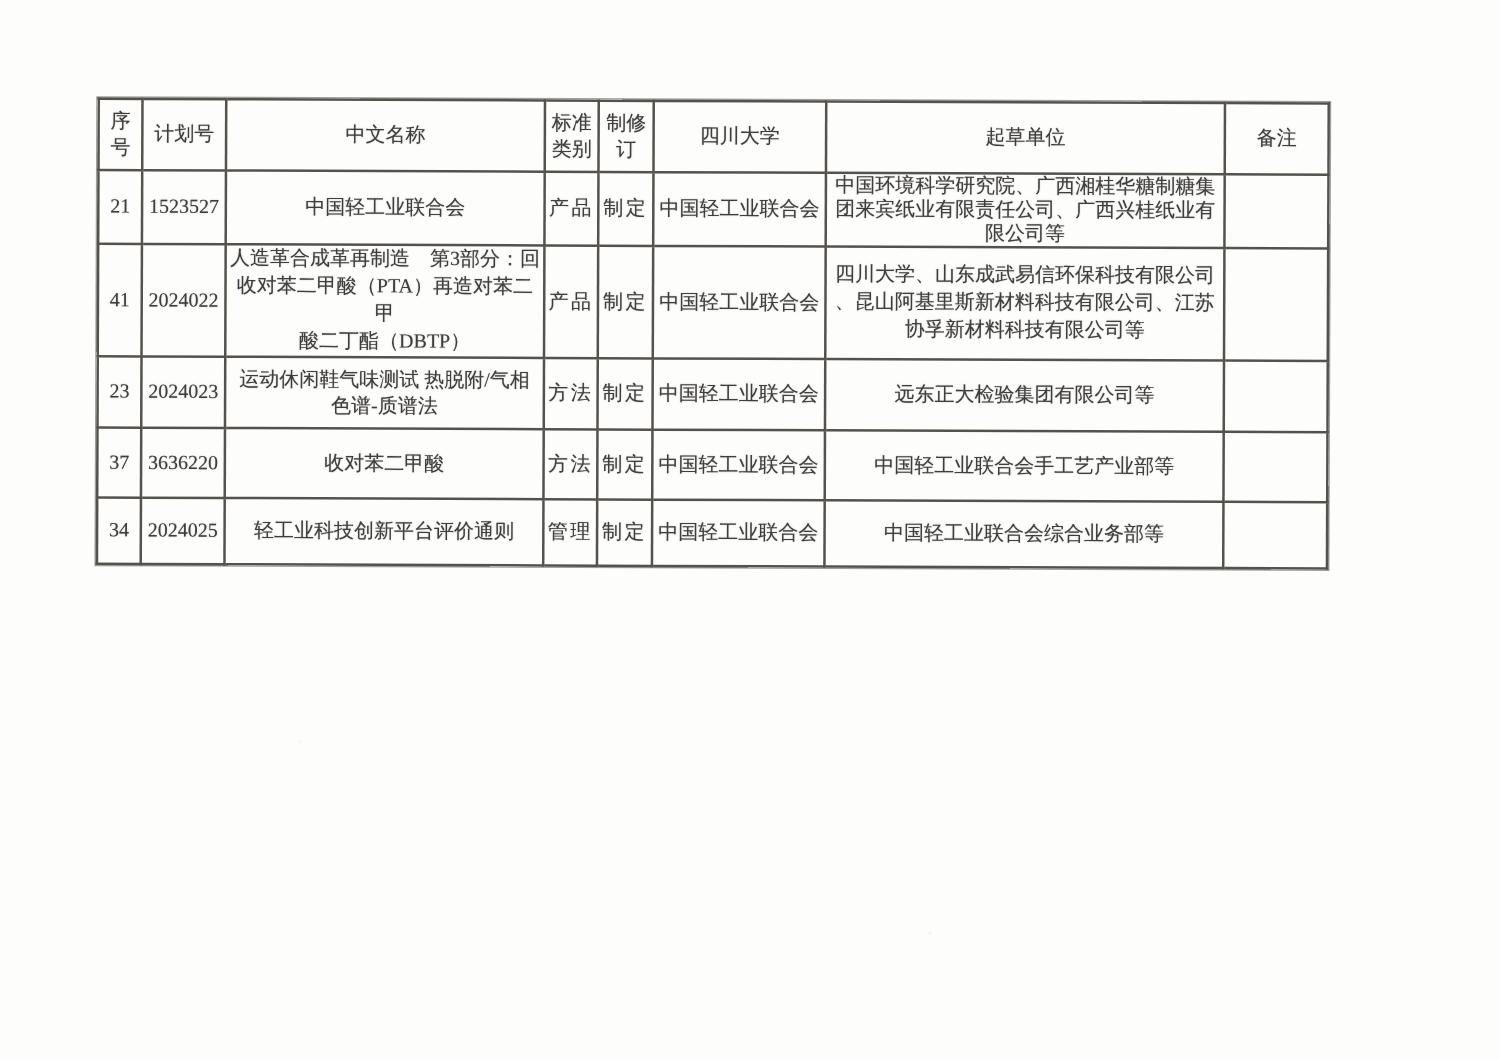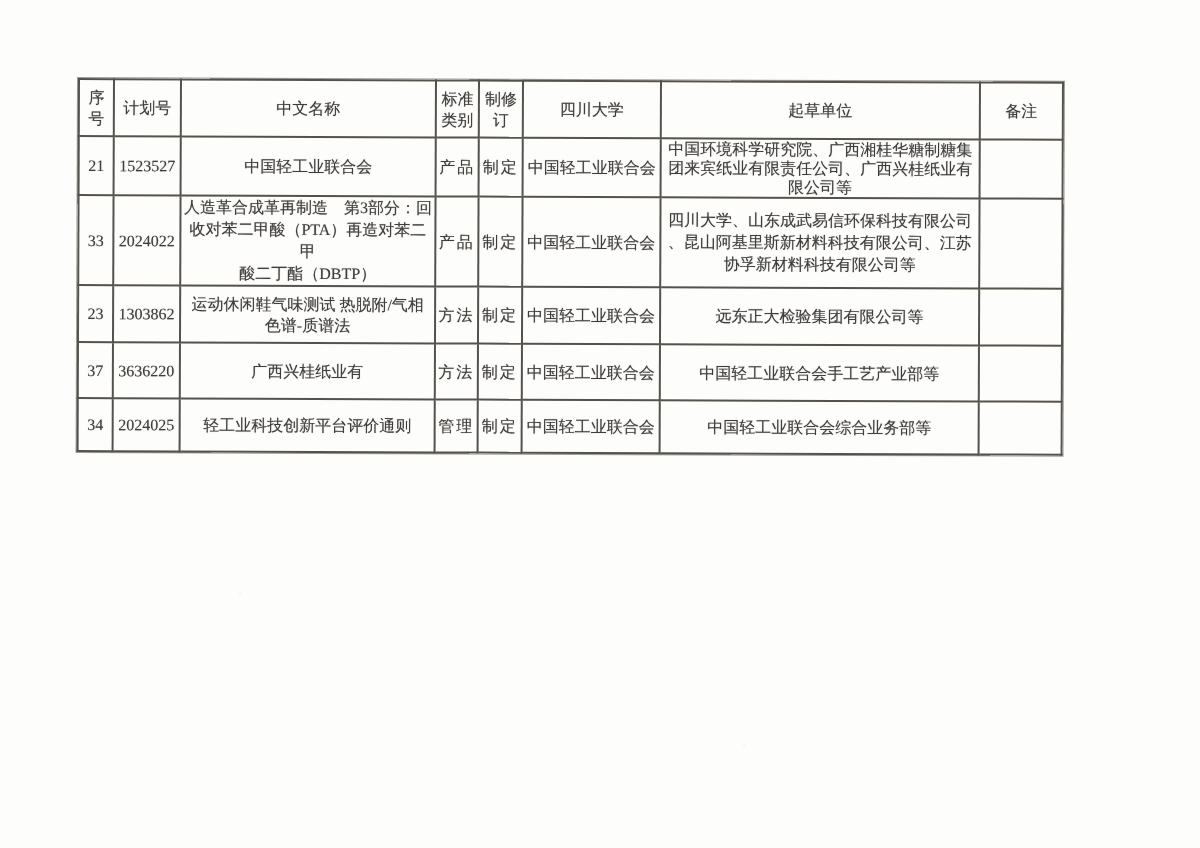--- a/index.html
+++ b/index.html
@@ -116,48 +116,48 @@
           <td class="cell-name">中国轻工业联合会</td>
           <td class="cell-cat">产品</td>
           <td class="cell-rev">制定</td>
           <td class="cell-unit">中国轻工业联合会</td>
           <td class="cell-draft">中国环境科学研究院、广西湘桂华糖制糖集
 团来宾纸业有限责任公司、广西兴桂纸业有
 限公司等</td>
           <td class="cell-remarks"></td>
         </tr>
         <tr class="row-22">
-          <td class="cell-seq">33</td>
+          <td class="cell-seq">41</td>
           <td class="cell-plan">2024022</td>
           <td class="cell-name">人造革合成革再制造　第3部分：回
 收对苯二甲酸（PTA）再造对苯二甲
 酸二丁酯（DBTP）</td>
           <td class="cell-cat">产品</td>
           <td class="cell-rev">制定</td>
           <td class="cell-unit">中国轻工业联合会</td>
           <td class="cell-draft">四川大学、山东成武易信环保科技有限公司
 、昆山阿基里斯新材料科技有限公司、江苏
 协孚新材料科技有限公司等</td>
           <td class="cell-remarks"></td>
         </tr>
         <tr class="row-23">
           <td class="cell-seq">23</td>
-          <td class="cell-plan">1303862</td>
+          <td class="cell-plan">2024023</td>
           <td class="cell-name">运动休闲鞋气味测试 热脱附/气相
 色谱-质谱法</td>
           <td class="cell-cat">方法</td>
           <td class="cell-rev">制定</td>
           <td class="cell-unit">中国轻工业联合会</td>
           <td class="cell-draft">远东正大检验集团有限公司等</td>
           <td class="cell-remarks"></td>
         </tr>
         <tr class="row-24">
           <td class="cell-seq">37</td>
           <td class="cell-plan">3636220</td>
-          <td class="cell-name">广西兴桂纸业有</td>
+          <td class="cell-name">收对苯二甲酸</td>
           <td class="cell-cat">方法</td>
           <td class="cell-rev">制定</td>
           <td class="cell-unit">中国轻工业联合会</td>
           <td class="cell-draft">中国轻工业联合会手工艺产业部等</td>
           <td class="cell-remarks"></td>
         </tr>
         <tr class="row-25">
           <td class="cell-seq">34</td>
           <td class="cell-plan">2024025</td>
           <td class="cell-name">轻工业科技创新平台评价通则</td>

